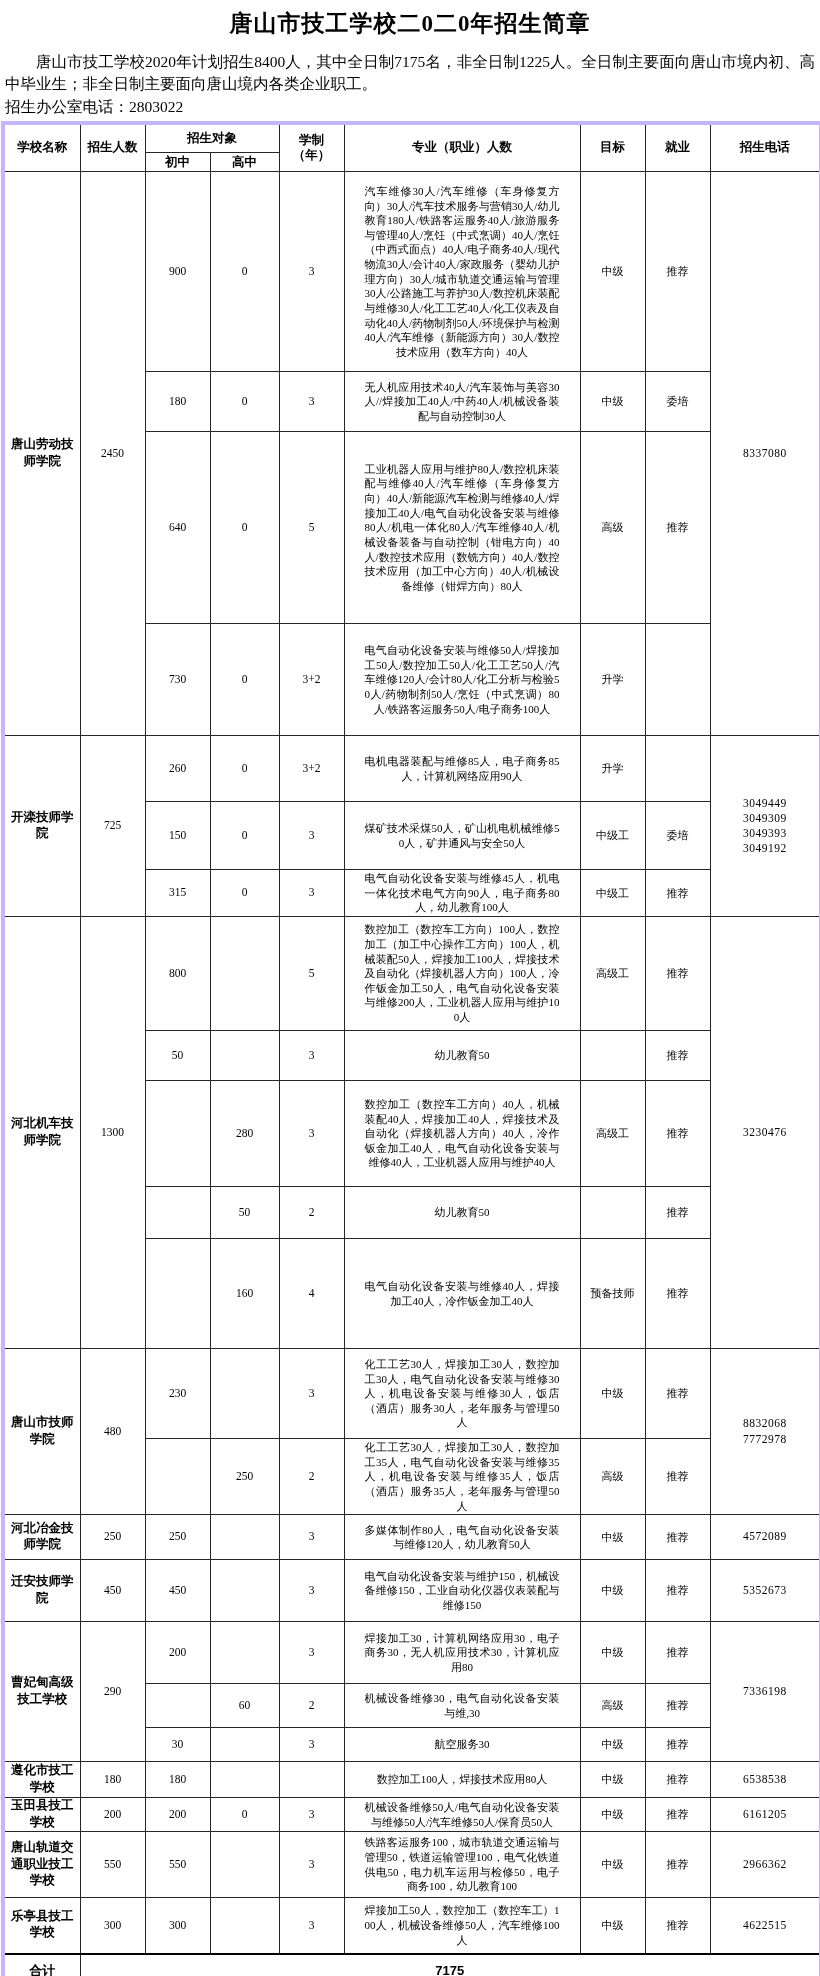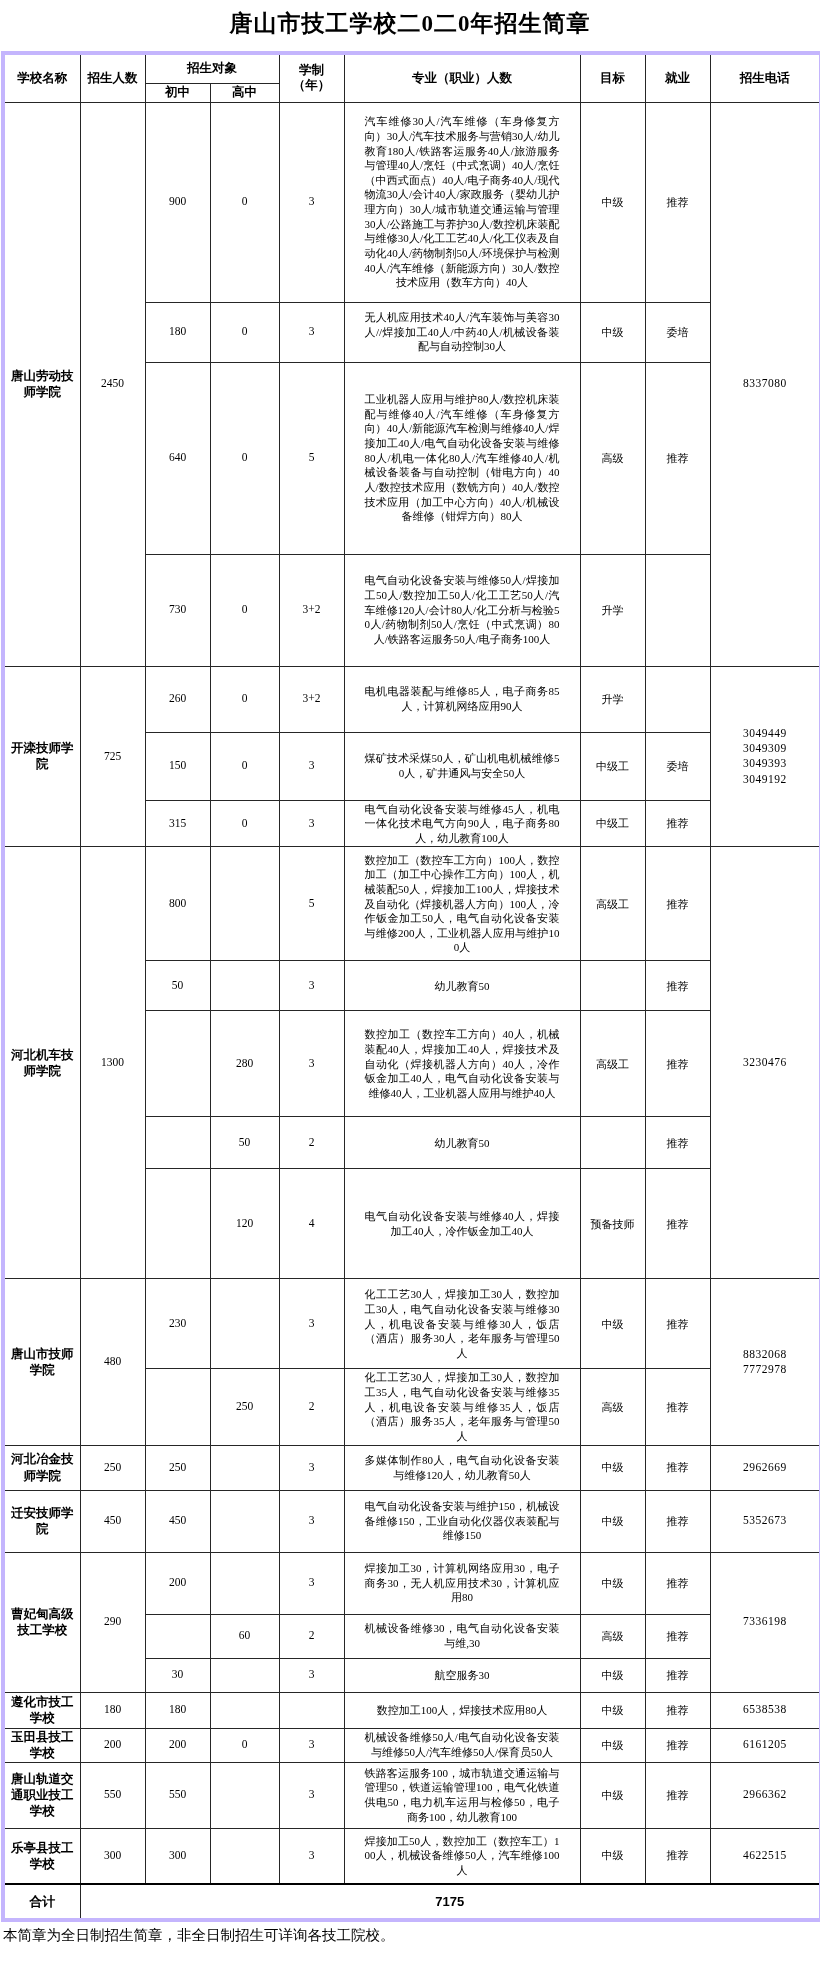--- a/index.html
+++ b/index.html
@@ -6,32 +6,34 @@
   body { width:820px; font-family:"Liberation Serif", serif; }
   .doc { padding:6px 1px 8px 1px; }
   .title { font-size:23px; font-weight:bold; text-align:center; margin:2px 0 12px 0; letter-spacing:1px; }
   .intro { font-size:15.5px; line-height:1.45; text-indent:2em; margin:0 4px; text-align:justify; }
   .office-phone { font-size:15.5px; line-height:1.4; margin:0 4px 3px 4px; }
   table.admissions { width:818px; margin:0 auto; border-collapse:collapse; table-layout:fixed; border:4px solid #c4b5fd; }
   th, td { border:1px solid #262626; padding:1px 2px; text-align:center; vertical-align:middle; font-size:11px; line-height:1.33; word-break:break-all; overflow:hidden; }
   thead th { font-family:"Liberation Sans", sans-serif; font-weight:bold; font-size:12.5px; line-height:1.2; }
   thead tr.h1 { height:30px; }
   thead tr.h2 { height:19px; }
-  td.school-name { font-family:Liberation Serif, serif; font-weight:bold; font-size:12.5px; line-height:1.3; padding:0 1px; }
+  td.school-name { font-family:Liberation Mono, monospace; font-weight:bold; font-size:12.5px; line-height:1.3; padding:0 1px; }
   td.majors { text-align:justify; text-align-last:center; padding:1px 20px; }
   td.phone { white-space:pre-line; font-size:11.5px; letter-spacing:0.5px; }
   td.num { font-size:11.5px; }
   tr.summary-row td { border-top:2px solid #000; font-family:"Liberation Sans", sans-serif; font-weight:bold; font-size:13px; }
   .footnote { font-size:14.5px; margin:4px 2px 0 2px; }
 </style>
 </head>
 <body>
 
 <div class="doc">
   <div class="title">唐山市技工学校二0二0年招生简章</div>
+  <p class="intro">唐山市技工学校2020年计划招生8400人，其中全日制7175名，非全日制1225人。全日制主要面向唐山市境内初、高中毕业生；非全日制主要面向唐山境内各类企业职工。</p>
+  <p class="office-phone">招生办公室电话：2803022</p>
 
   <table class="admissions">
     <colgroup>
       <col style="width:77px">
         <col style="width:65px">
         <col style="width:65px">
         <col style="width:69px">
       <col style="width:65px">
         <col style="width:236px">
         <col style="width:65px">
@@ -150,21 +152,21 @@
         <tr style="height: 52px;">
           <td class="num"></td>
           <td class="num">50</td>
           <td class="num">2</td>
           <td class="majors">幼儿教育50</td>
           <td></td>
           <td>推荐</td>
         </tr>
         <tr style="height: 110px;">
           <td class="num"></td>
-          <td class="num">120</td>
+          <td class="num">160</td>
           <td class="num">4</td>
           <td class="majors">电气自动化设备安装与维修40人，焊接加工40人，冷作钣金加工40人</td>
           <td>预备技师</td>
           <td>推荐</td>
         </tr>
         <tr style="height: 90px;">
           <td class="school-name" rowspan="2">唐山市技师学院</td>
           <td class="num" rowspan="2">480</td>
           <td class="num">230</td>
           <td class="num"></td>
@@ -185,21 +187,21 @@
         </tr>
         <tr style="height: 45px;">
           <td class="school-name" rowspan="1">河北冶金技师学院</td>
           <td class="num" rowspan="1">250</td>
           <td class="num">250</td>
           <td class="num"></td>
           <td class="num">3</td>
           <td class="majors">多媒体制作80人，电气自动化设备安装与维修120人，幼儿教育50人</td>
           <td>中级</td>
           <td>推荐</td>
-          <td class="phone" rowspan="1">2962669</td>
+          <td class="phone" rowspan="1">4572089</td>
         </tr>
         <tr style="height: 62px;">
           <td class="school-name" rowspan="1">迁安技师学院</td>
           <td class="num" rowspan="1">450</td>
           <td class="num">450</td>
           <td class="num"></td>
           <td class="num">3</td>
           <td class="majors">电气自动化设备安装与维护150，机械设备维修150，工业自动化仪器仪表装配与维修150</td>
           <td>中级</td>
           <td>推荐</td>

